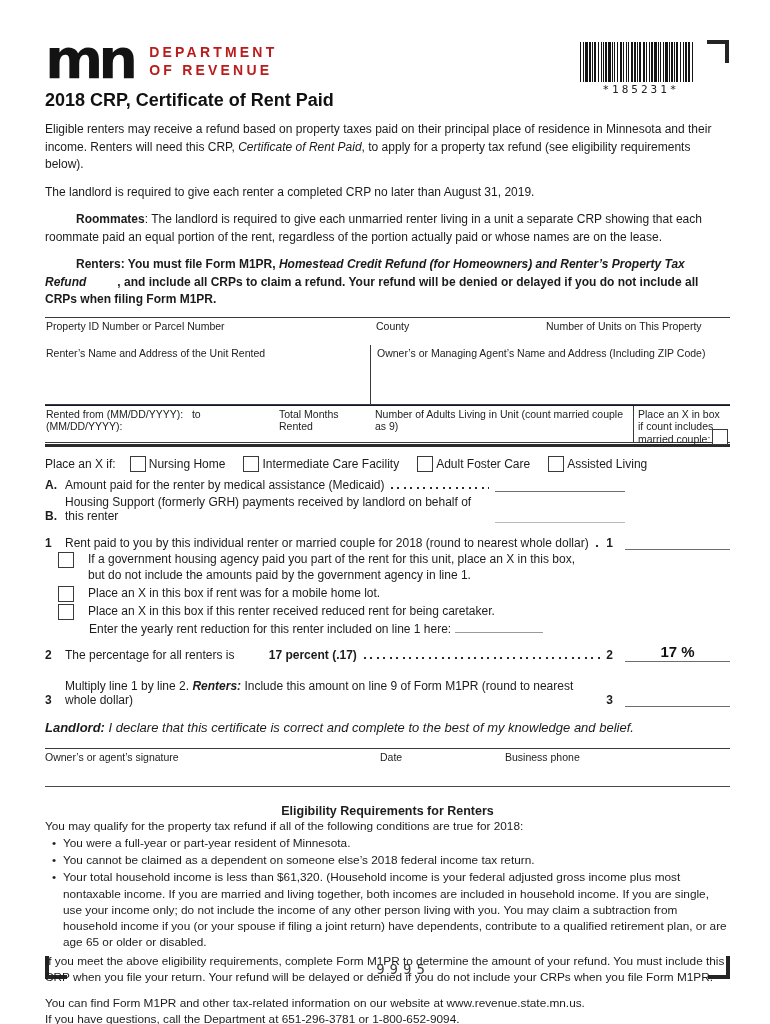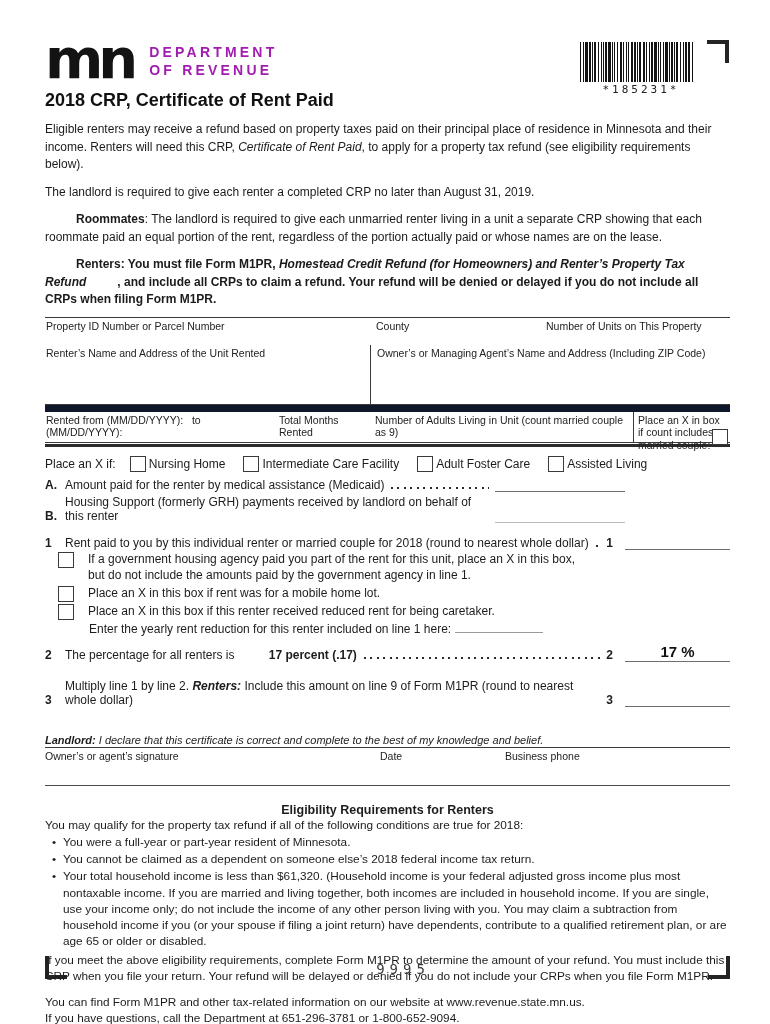--- a/index.html
+++ b/index.html
@@ -10,21 +10,21 @@
     margin:0 auto;
   }
   .content { position:absolute; left:45px; top:0; width:685px; }
 
   
   .hdr { display:flex; align-items:flex-start; margin-top:40px; height:44px; }
   .logo-mn {
     font-family:"DejaVu Sans", sans-serif; font-weight:800; font-size:56px;
     letter-spacing:-5px; line-height:0.62; color:#131313; margin-top:2px;
   }
-  .agency { margin-left:16px; font-weight:bold; font-size:14px; letter-spacing:3.2px; line-height:1.3; color:#a21caf; margin-top:3px; }
+  .agency { margin-left:16px; font-weight:bold; font-size:14px; letter-spacing:3.2px; line-height:1.3; color:#b91c1c; margin-top:3px; }
   .title { font-size:18px; font-weight:bold; color:#111; margin-top:6px; }
 
   
   .barcode-wrap { position:absolute; left:580px; top:42px; width:122px; text-align:center; }
   .barcode-bars { display:flex; height:40px; align-items:stretch; }
   .barcode-text { font-family:"DejaVu Sans Mono", monospace; font-size:11px; letter-spacing:3px; color:#222; margin-top:1px; }
 
   
   .corner { position:absolute; width:22px; height:23px; }
   .c-tr { left:707px; top:40px;  border-top:4px solid #242424; border-right:4px solid #242424; }
@@ -41,21 +41,21 @@
 
   
   .ftable { margin-top:8px; border-top:1px solid #3a3a3a; }
   .frow { display:flex; }
   .flabel { font-size:10.5px; color:#222; padding:2px 0 0 1px; }
   .r1 { height:60px; border-bottom:1px solid #3a3a3a; }
   .r1 .cellL { width:325px; }
   .r1 .cellR { flex:1; border-left:1px solid #3a3a3a; padding-left:5px; }
   .r2 { height:27px; }
   .r2 .c1 { width:330px; } .r2 .c2 { width:170px; } .r2 .c3 { flex:1; }
-  .r3 { border-top:7px solid #0f172a; height:38px; position:relative; border-bottom:1px solid #3a3a3a; }
+  .r3 { border-top:1px solid #0f172a; height:38px; position:relative; border-bottom:1px solid #3a3a3a; }
   .r3 .c1 { width:233px; } .r3 .c2 { width:96px; } .r3 .c3 { flex:1; }
   .r3 .c4 { width:97px; border-left:1px solid #3a3a3a; position:relative; padding:2px 3px 0 4px; }
   .r3 .c4 .flabel { line-height:1.22; padding:0; }
   .thickline { height:2.5px; background:#2b2b2b; margin-top:1.5px; }
   .chk { width:16px; height:16px; border:1px solid #3a3a3a; background:#fff; flex:0 0 auto; }
   .c4 .chk { position:absolute; right:2px; bottom:-3px; background:#fff; }
 
   
   .facility { display:flex; align-items:center; margin-top:9px; font-size:12px; }
   .facility .lead { margin-right:14px; }
@@ -75,21 +75,21 @@
   .mr105 { margin-right:105px; }
   .pct { text-align:center; font-size:15px; font-weight:bold; height:19px; line-height:17px; color:#111; }
 
   
   .subrow { display:flex; margin-top:2px; font-size:12px; padding-left:13px; align-items:flex-start; }
   .subrow .txt { margin-left:14px; line-height:1.33; }
   .subrow.nobox { padding-left:44px; }
   .shortline { display:inline-block; width:88px; border-bottom:1px solid #9a9a9a; height:11px; }
 
   
-  .landlord-top { margin-top:27px; border-bottom:1.5px solid #3a3a3a; padding-bottom:1px; font-size:11px; }
+  .landlord-top { margin-top:13px; border-bottom:1.5px solid #3a3a3a; padding-bottom:13px; font-size:13px; }
   .landlord-labels { display:flex; font-size:10.5px; padding-top:2px; }
   .landlord-labels .s1 { width:335px; } .landlord-labels .s2 { width:125px; } .landlord-labels .s3 { flex:1; }
   .landlord-bottom { height:24px; border-bottom:1px solid #4a4a4a; }
 
   
   .elig-head { font-size:12.5px; font-weight:bold; margin-top:17px;text-align:center; }
   .elig p, .elig .bullet { font-size:11.8px; line-height:1.38; }
   .bullet { display:flex; margin-top:1px; }
   .bullet .dot { width:11px; flex:0 0 auto; margin-left:7px; }
   .bullet .btxt { flex:1; }

